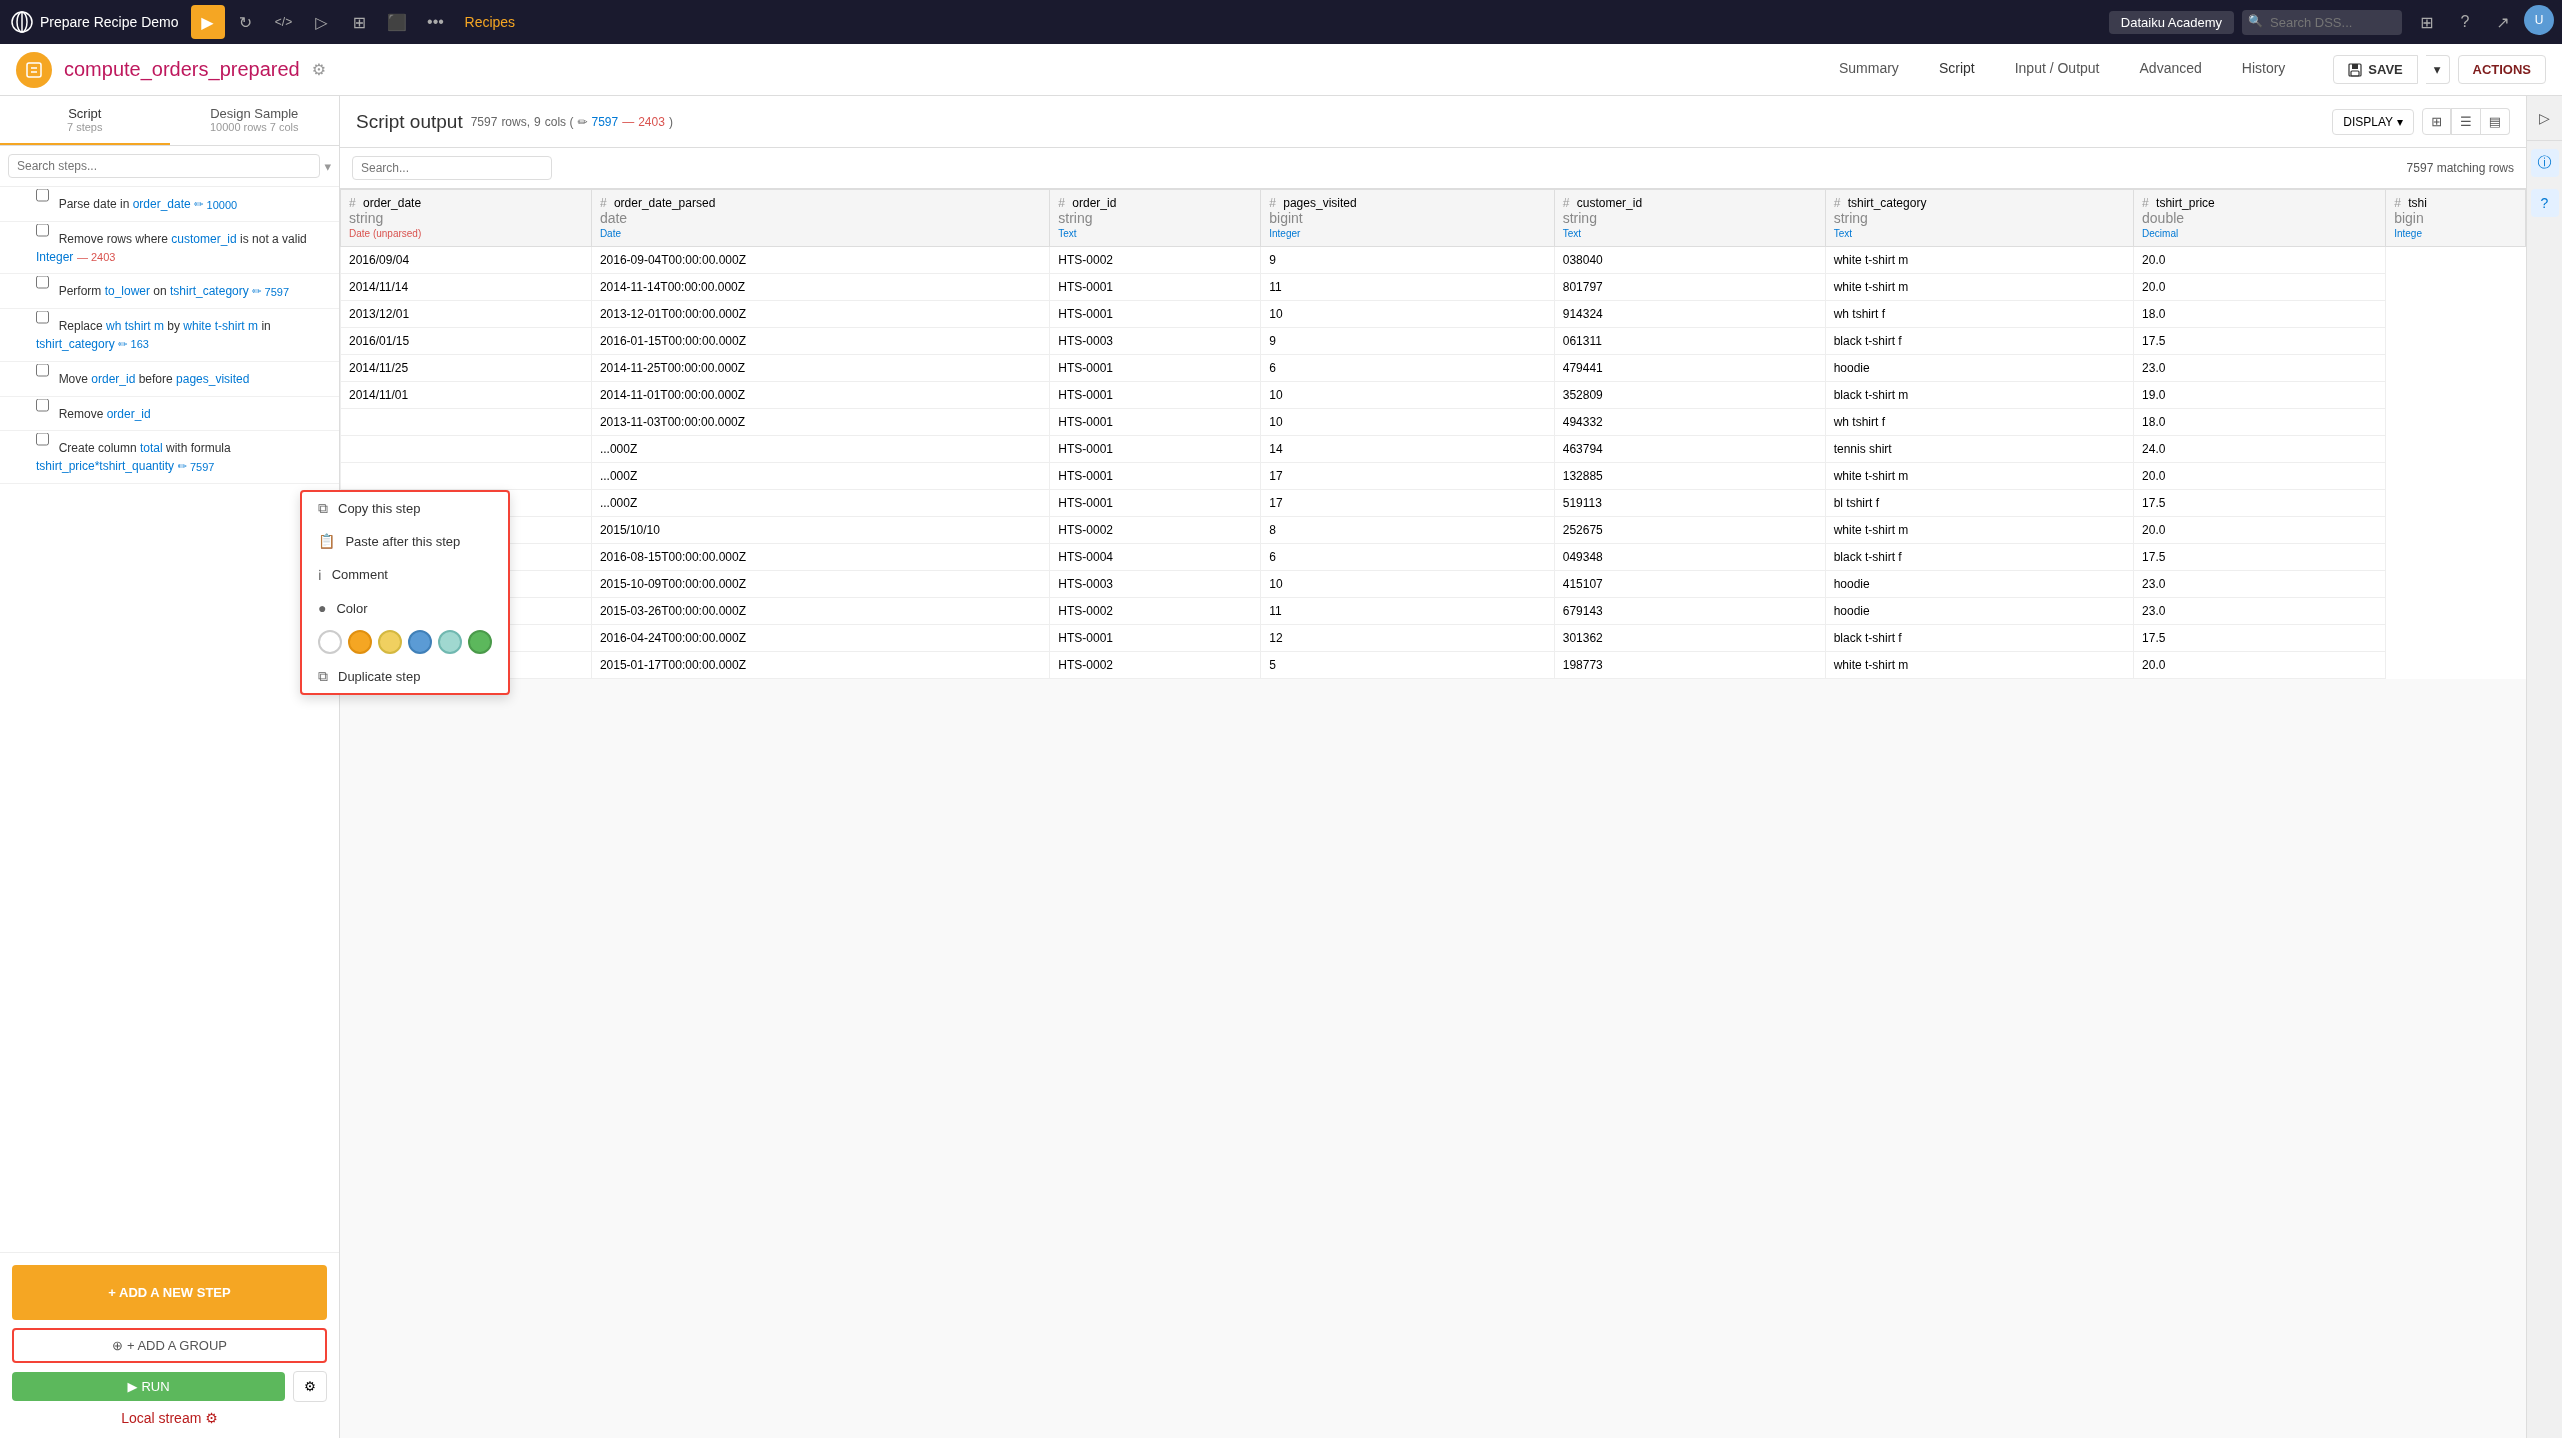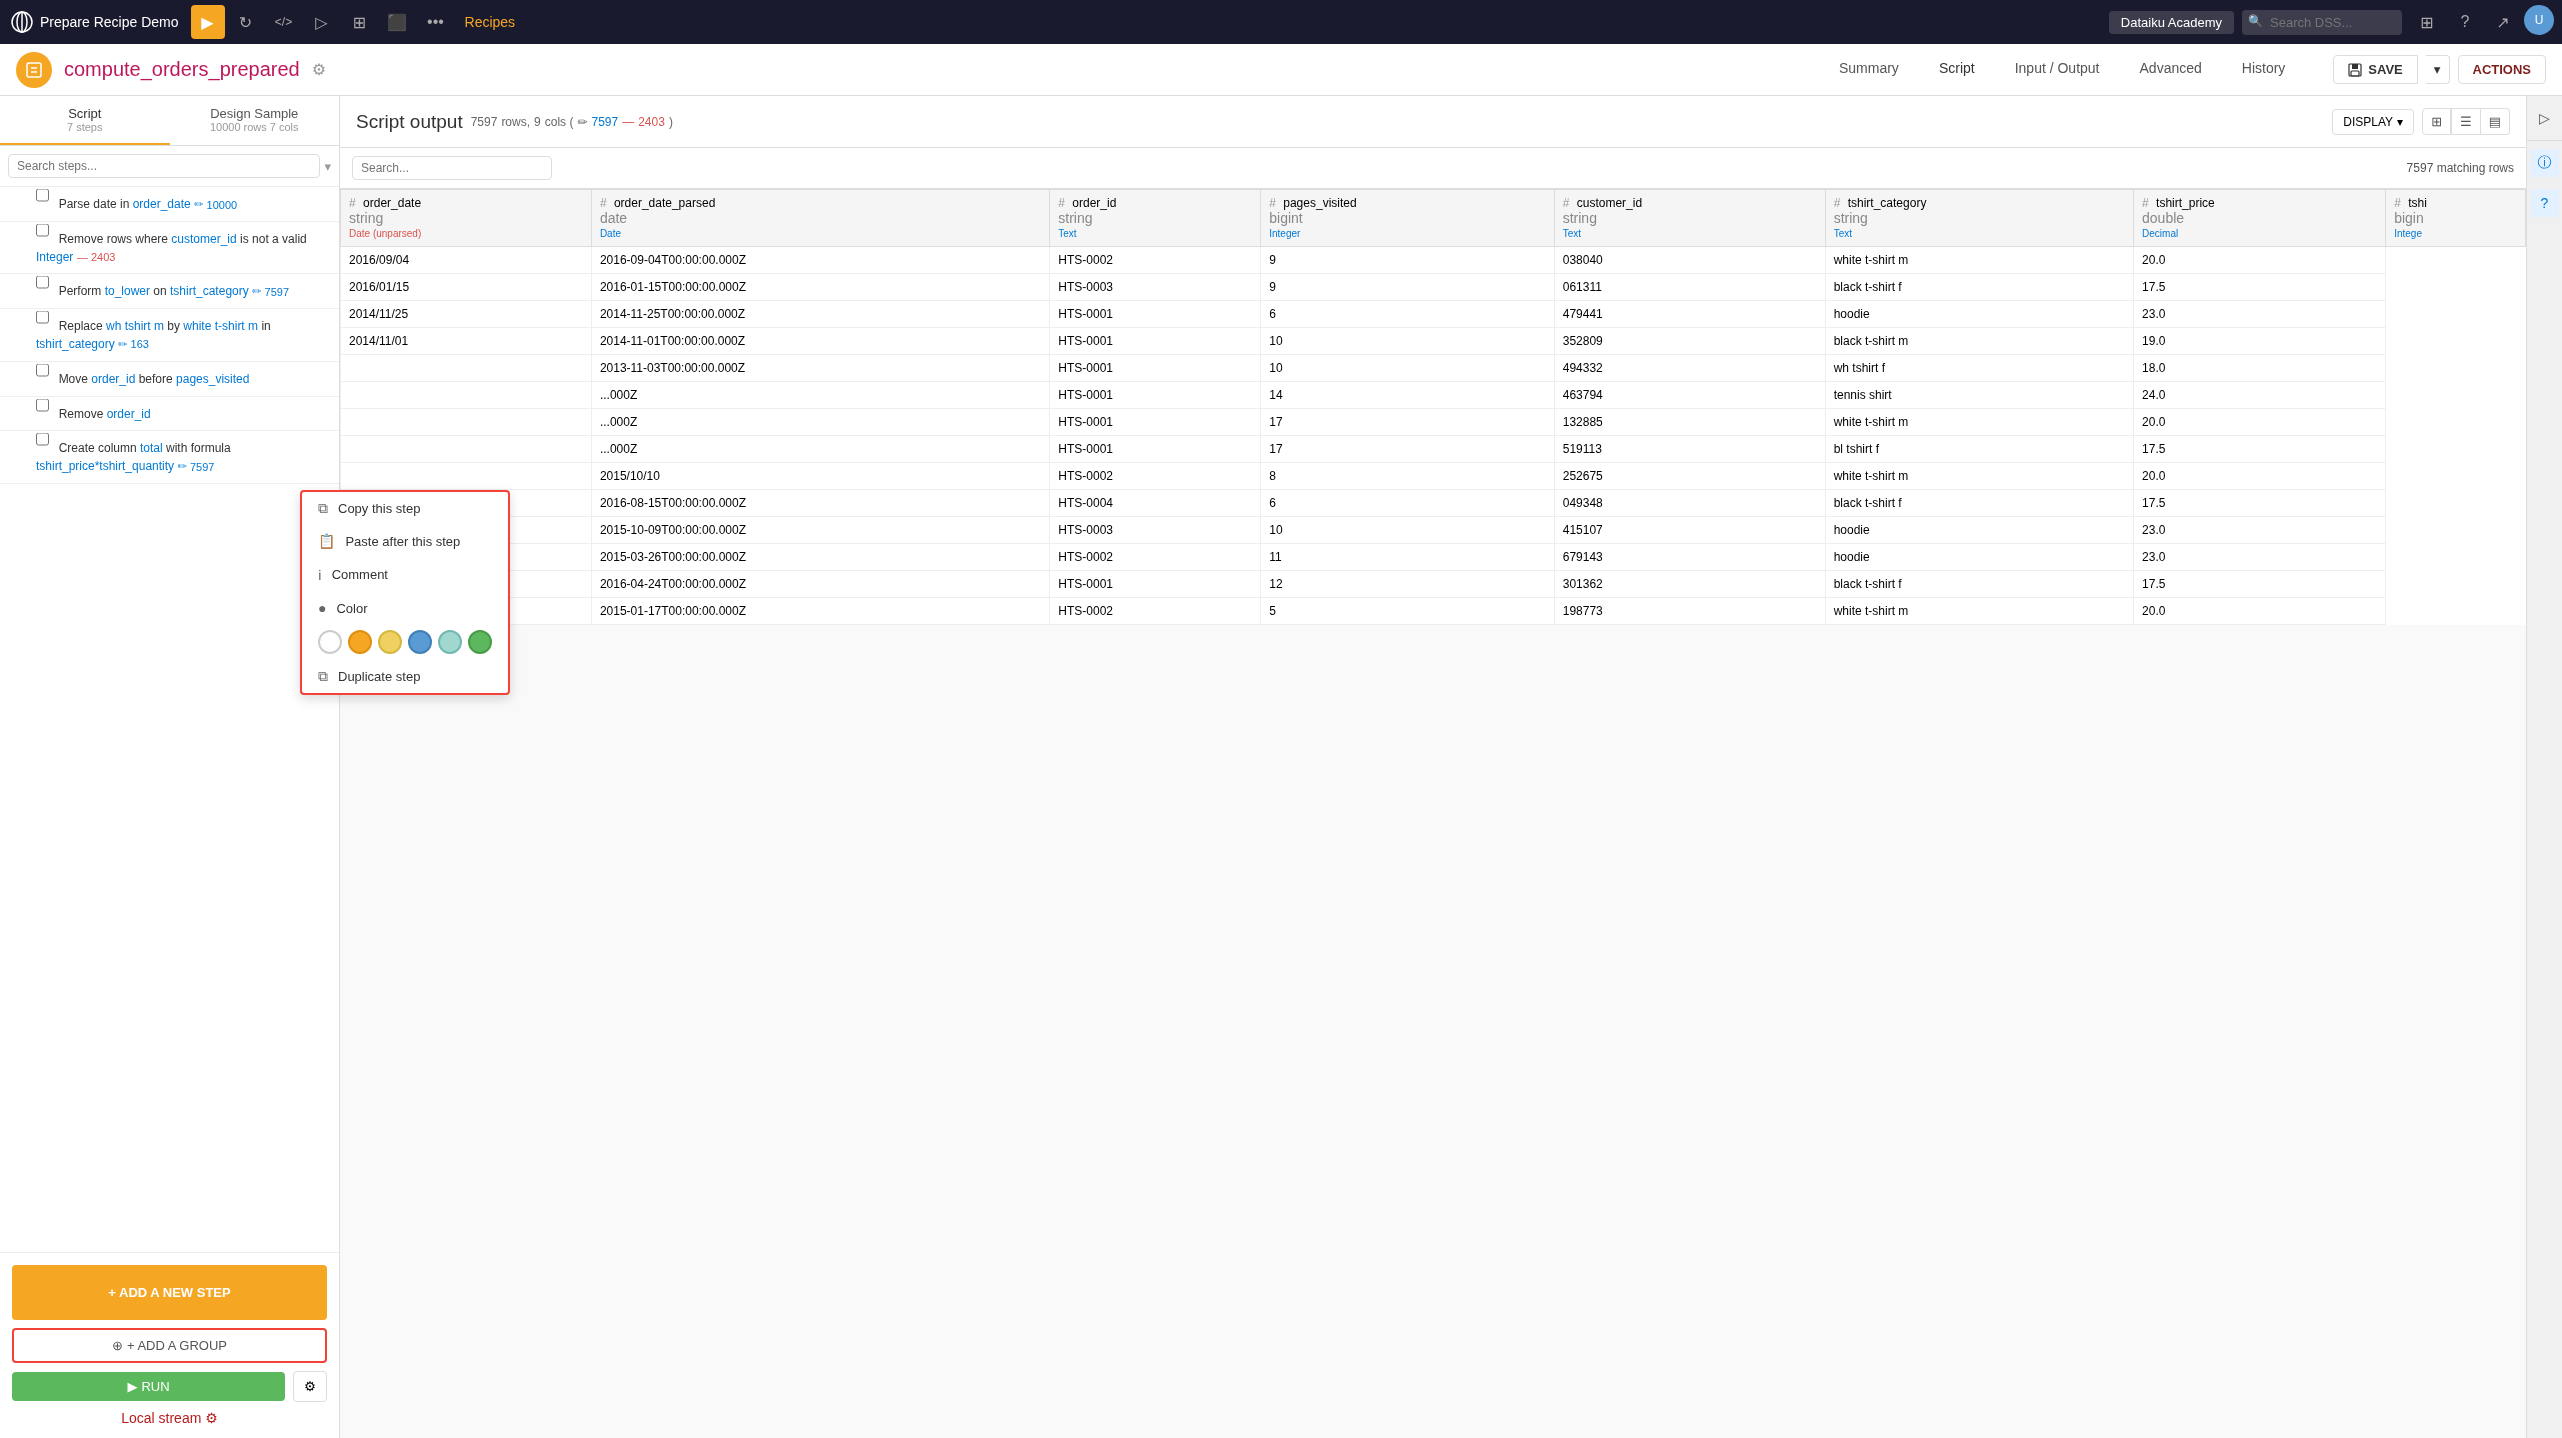--- a/index.html
+++ b/index.html
@@ -398,20 +398,38 @@
         <tr>
               <td>2016/09/04</td>
               <td>2016-09-04T00:00:00.000Z</td>
               <td>HTS-0002</td>
               <td>9</td>
               <td>038040</td>
               <td>white t-shirt m</td>
               <td>20.0</td>
             </tr>
             <tr>
+              <td>2014/11/14</td>
+              <td>2014-11-14T00:00:00.000Z</td>
+              <td>HTS-0001</td>
+              <td>11</td>
+              <td>801797</td>
+              <td>white t-shirt m</td>
+              <td>20.0</td>
+            </tr>
+            <tr>
+              <td>2013/12/01</td>
+              <td>2013-12-01T00:00:00.000Z</td>
+              <td>HTS-0001</td>
+              <td>10</td>
+              <td>914324</td>
+              <td>wh tshirt f</td>
+              <td>18.0</td>
+            </tr>
+            <tr>
               <td>2016/01/15</td>
               <td>2016-01-15T00:00:00.000Z</td>
               <td>HTS-0003</td>
               <td>9</td>
               <td>061311</td>
               <td>black t-shirt f</td>
               <td>17.5</td>
             </tr>
             <tr>
               <td>2014/11/25</td>

